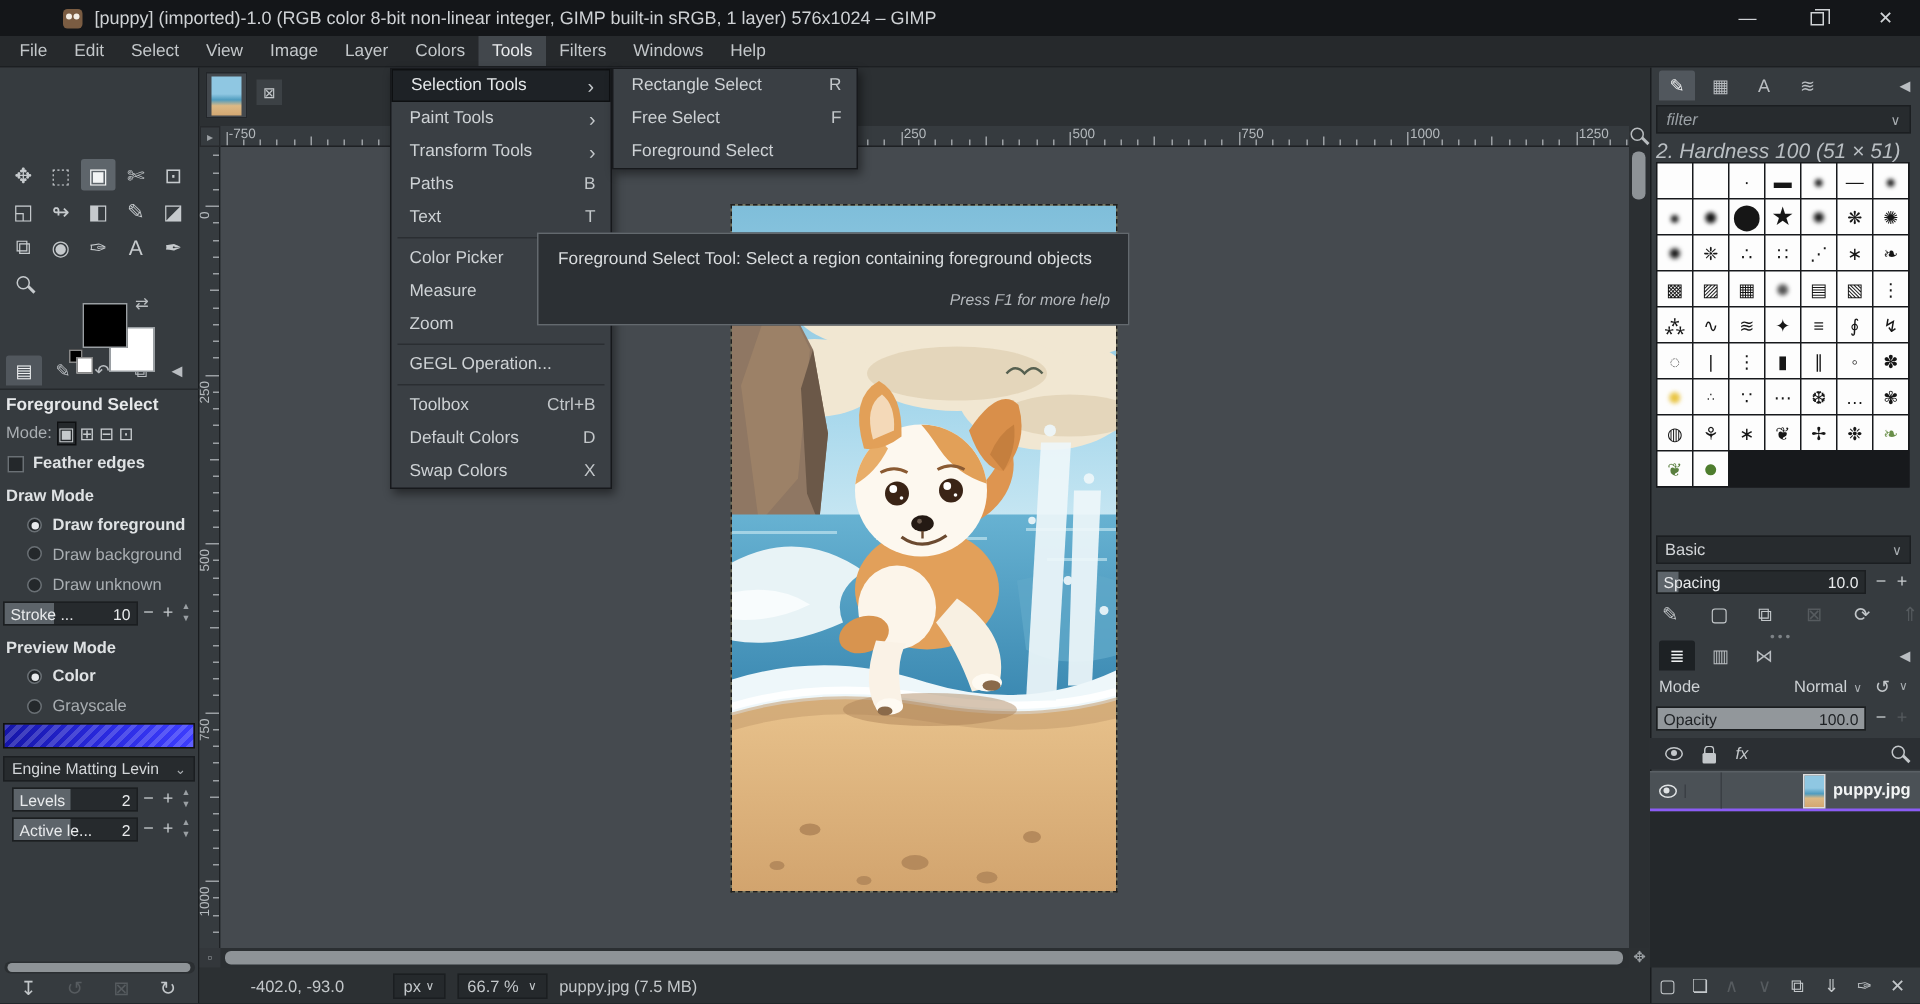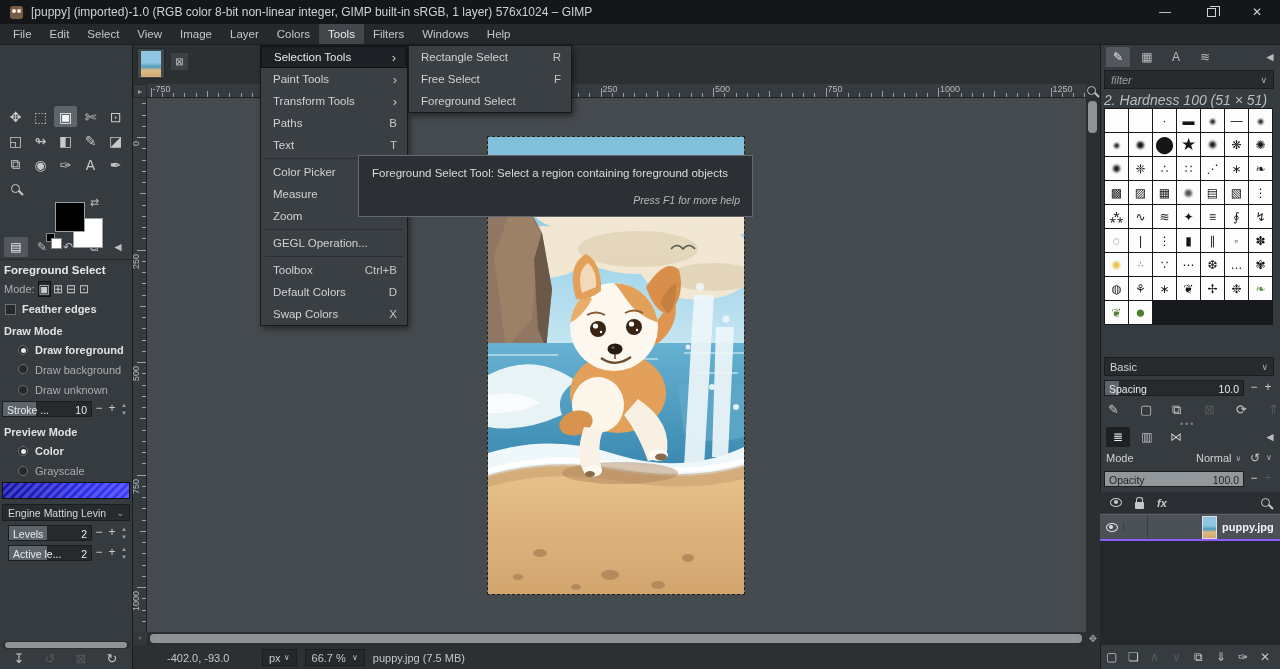--- a/index.html
+++ b/index.html
@@ -2,21 +2,21 @@
 <html><head>
 <meta charset="utf-8">
 <style>
   * { margin:0; padding:0; box-sizing:border-box; }
   body { font-family:"Liberation Sans", sans-serif; background:#000; }
   #app { position:relative; width:1280px; height:669px; background:#26292c; overflow:hidden;
          font-size:11px; color:#c8ccd0; user-select:none; }
   .abs { position:absolute; }
 
   
-  #titlebar { left:0; top:0; width:1280px; height:24px; background:#141619; display:flex; align-items:center; }
+  #titlebar { left:0; top:0; width:1280px; height:24px; background:#141619; display:flex; align-items:center;padding-left:32px; }
   #gimp-logo { width:13px; height:13px; margin:0 8px 0 10px; border-radius:3px;
                background:#7a5c42; position:relative; }
   #gimp-logo:after { content:""; position:absolute; left:2px; top:3px; width:4px; height:4px;
                border-radius:50%; background:#f3eee6; box-shadow:5px 0 0 #f3eee6; }
   #win-title { color:#cfd2d5; font-size:12px; white-space:nowrap; }
   #win-controls { margin-left:auto; display:flex; height:100%; }
   .win-btn { width:46px; height:100%; display:flex; align-items:center; justify-content:center;
              color:#cfd2d5; font-size:12px; }
   .restore-glyph { width:9px; height:9px; border:1px solid #cfd2d5; position:relative; }
   .restore-glyph:before { content:""; position:absolute; left:2px; top:-3px; width:9px; height:9px;
@@ -813,21 +813,21 @@
     <span class="fill" style="width:138px;background:#92979b"></span>
     <span class="s-label" style="color:#1e2124">Opacity</span>
     <span class="s-value" style="color:#1e2124">100.0</span>
   </div>
   <span class="mini-btn" style="left:1248px;top:471px">−</span>
   <span class="mini-btn disabled" style="left:1262px;top:471px;color:#565b5f">+</span>
 
   <div class="abs" style="left:1100px;top:492px;width:180px;height:21px;background:#2b2f33;display:flex;align-items:center;gap:13px;padding-left:10px;color:#c3c7ca">
     <span class="eye"></span>
     <span class="lockg"></span>
-    <span style="font-style:italic;font-weight:bold;font-size:11px">fx</span>
+    <span style="font-style:italic;font-weight:normal;font-size:11px">fx</span>
     <span style="margin-left:auto;margin-right:10px"><span class="lens"></span></span>
   </div>
 
   <div class="abs" id="layer-row">
     <span style="width:24px;display:flex;justify-content:center;border-right:1px solid #3a3f44;color:#dfe2e4">
         <span class="eye"></span>
       </span>
     <span style="width:24px;height:100%;border-right:1px solid #3a3f44"></span>
     <span id="layer-thumb" style="margin-left:54px"></span>
     <span style="margin-left:5px;font-weight:bold;color:#f2f4f5">puppy.jpg</span>

